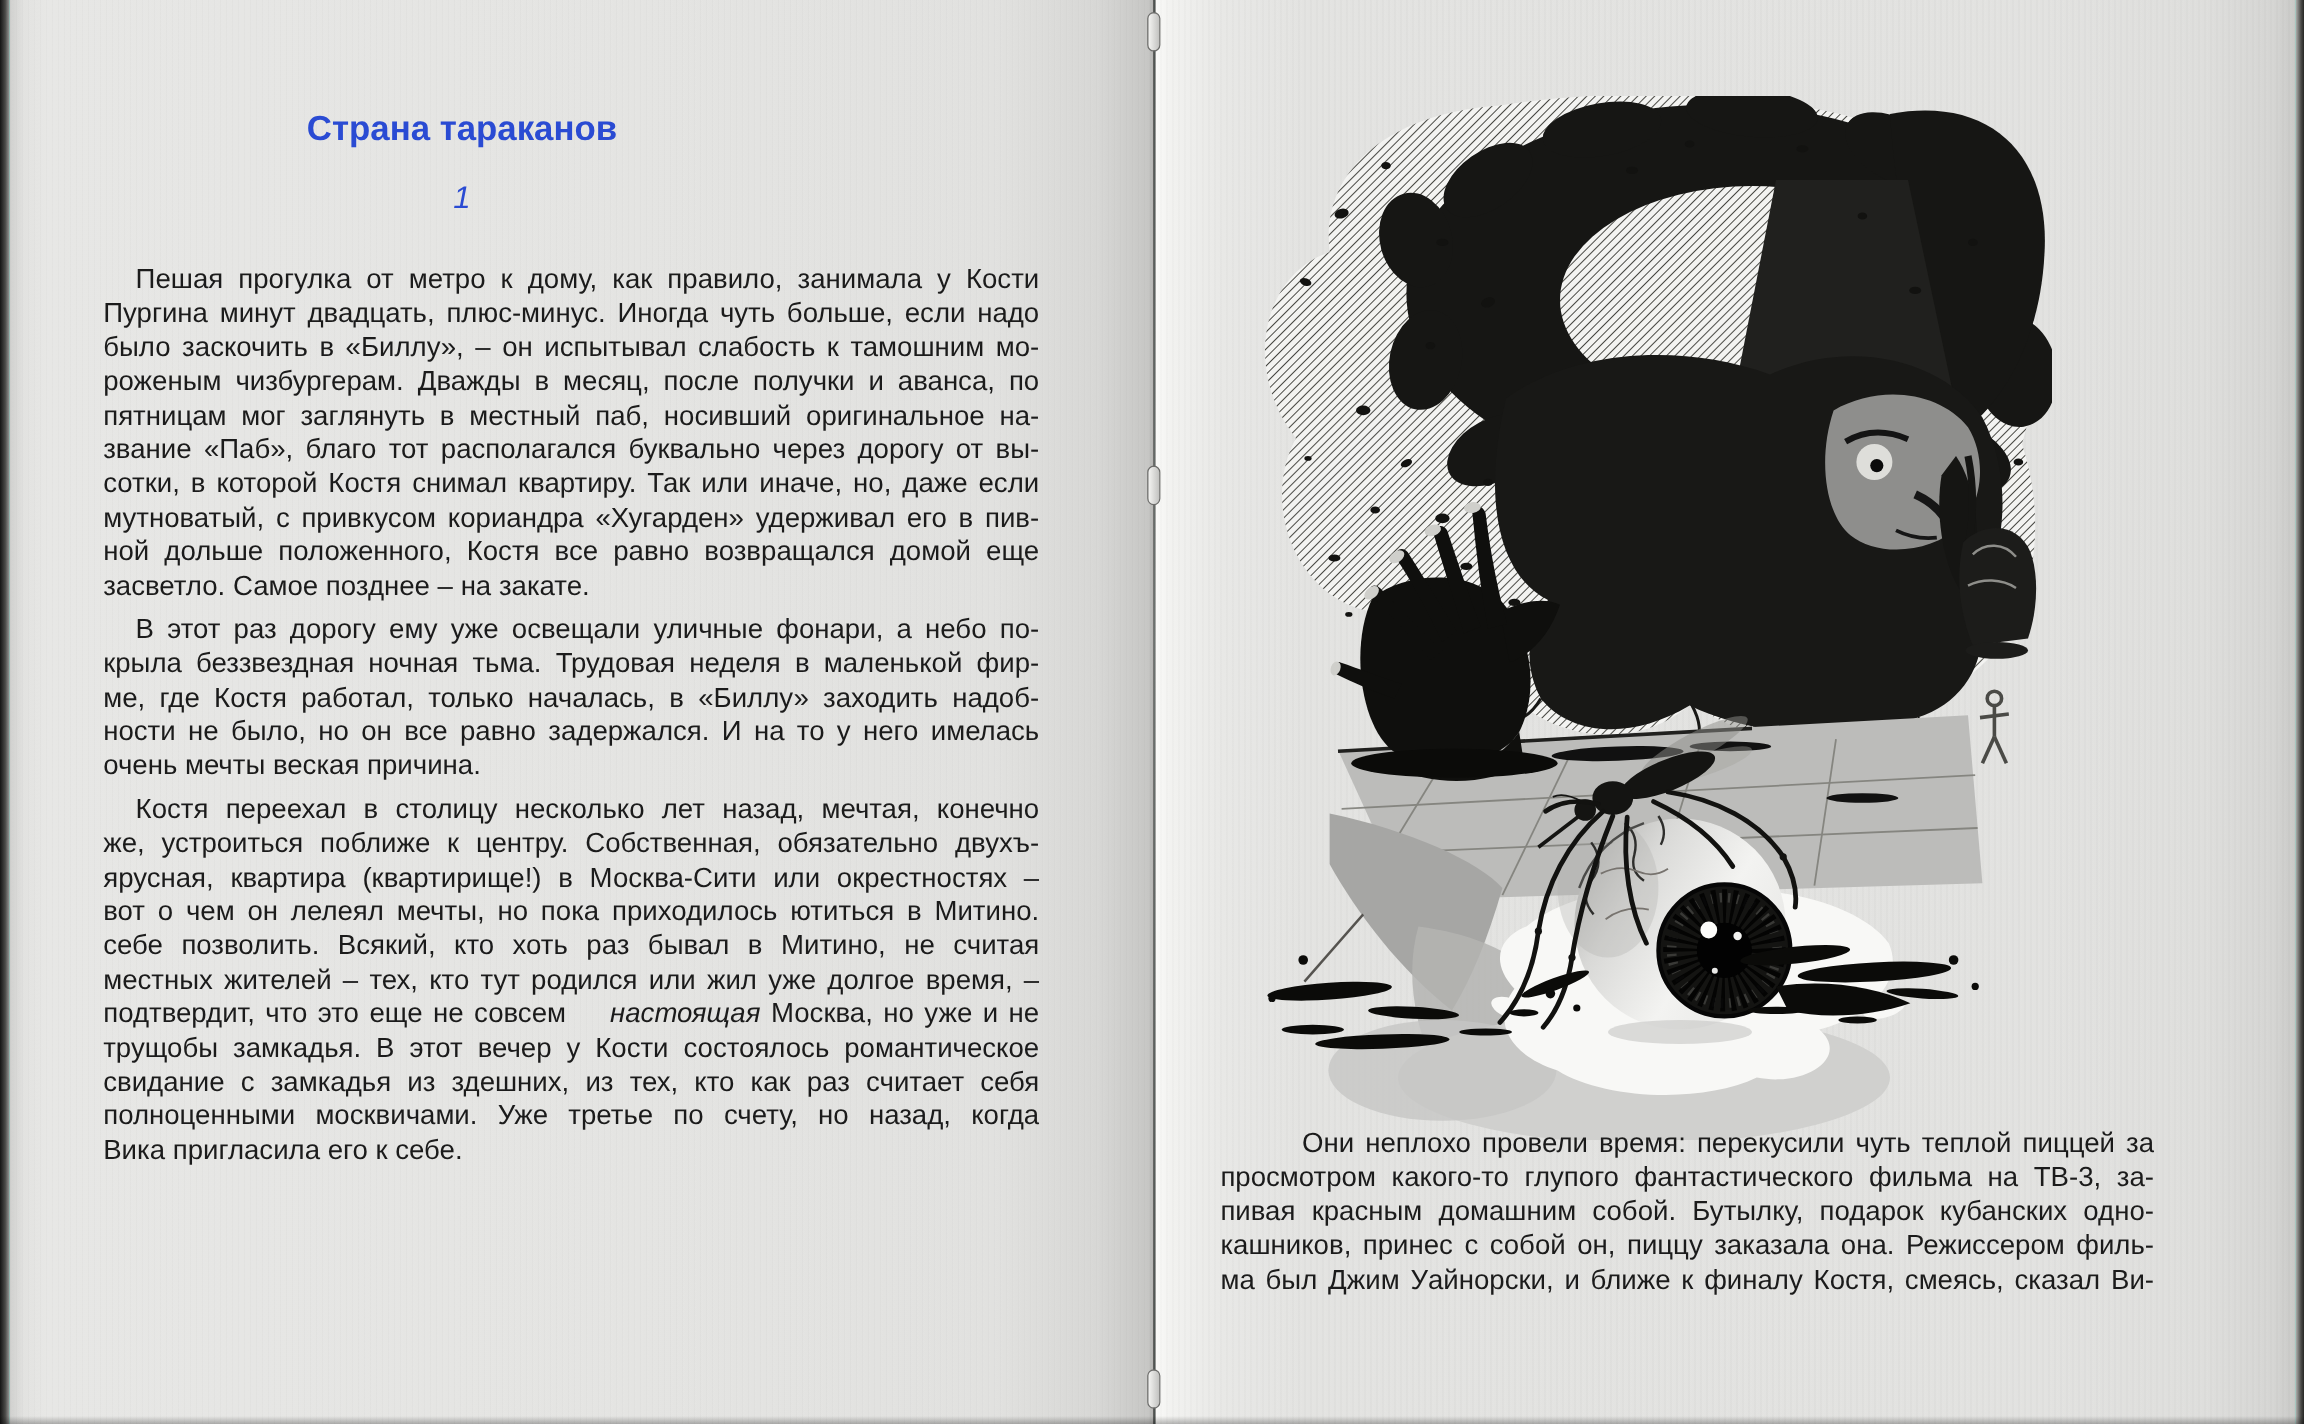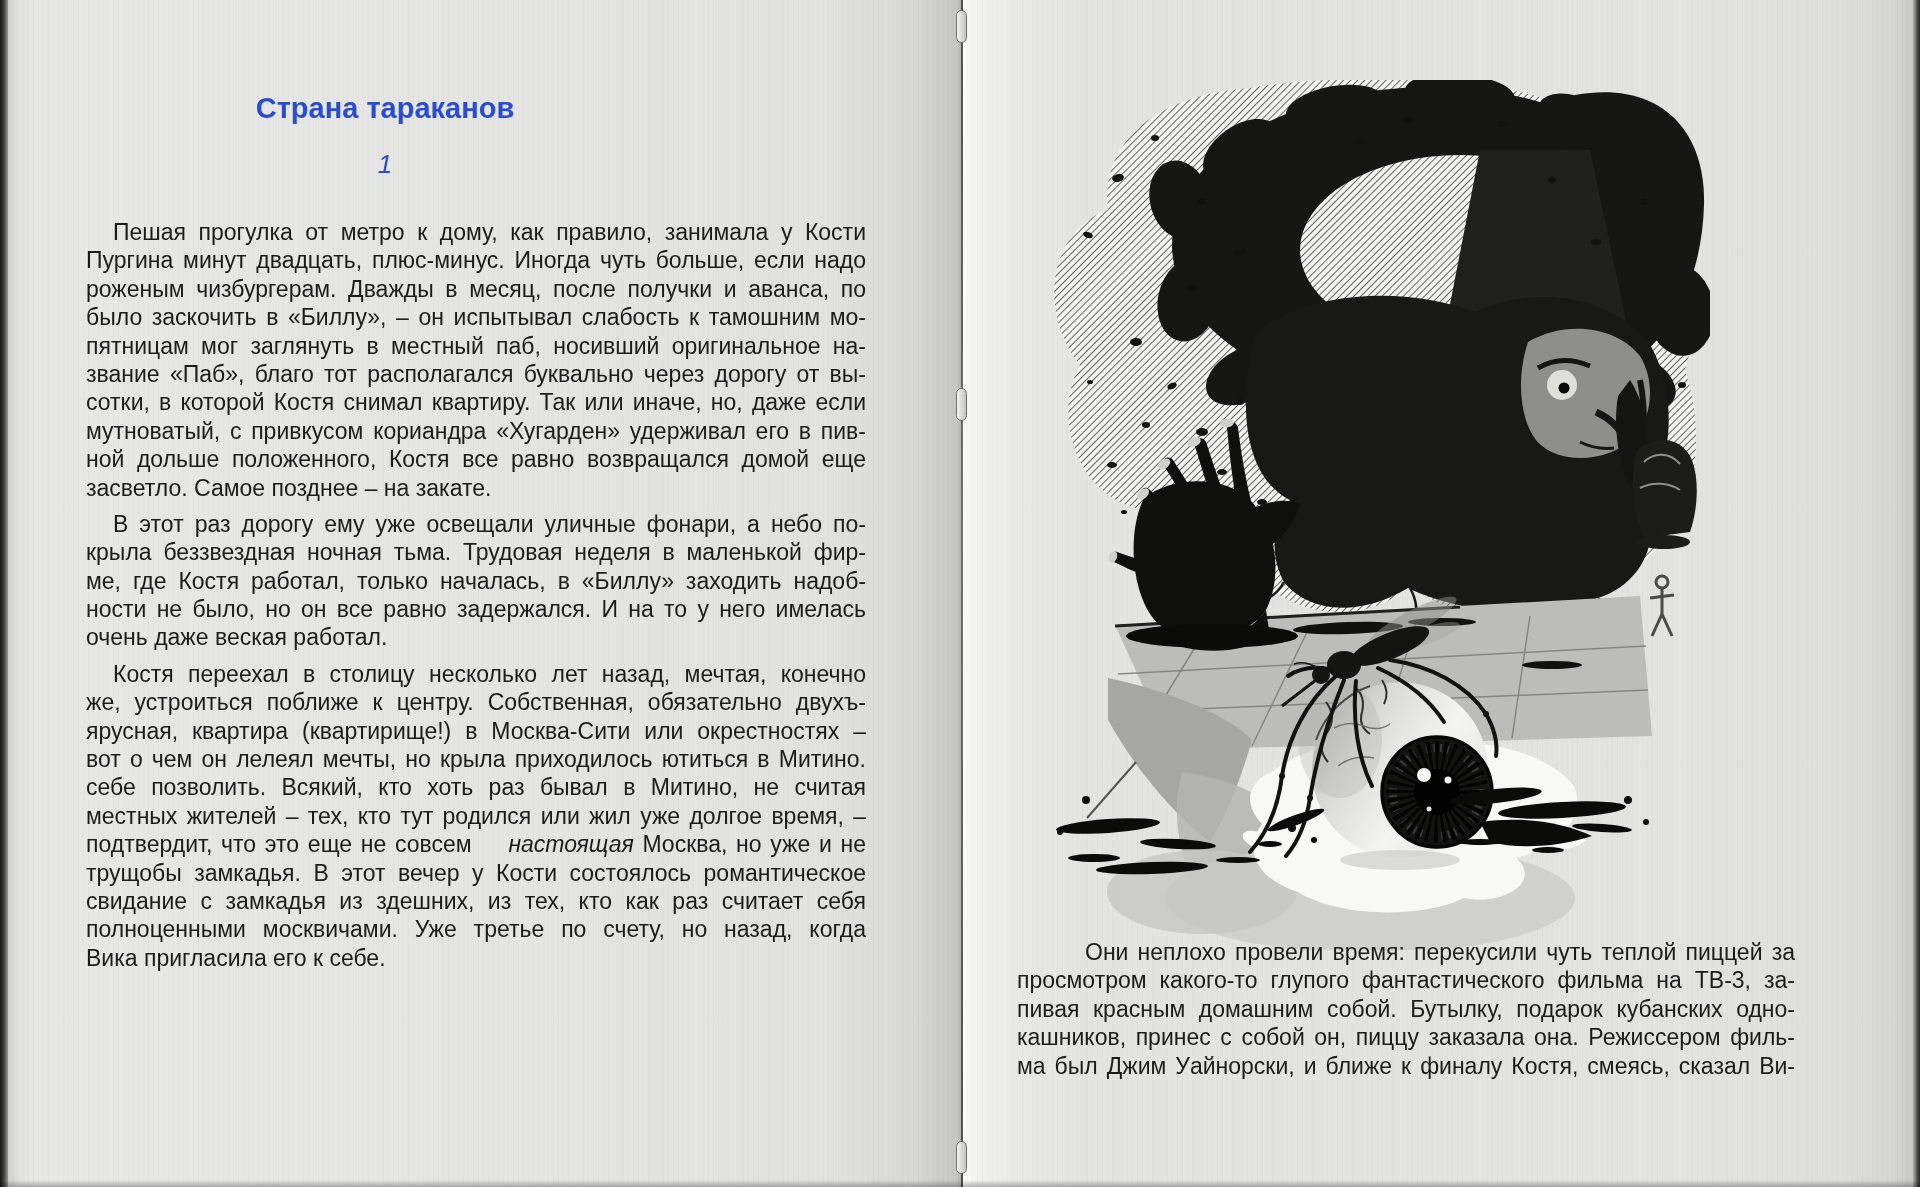--- a/index.html
+++ b/index.html
@@ -60,41 +60,41 @@
 
   <div class="title-wrap">
     <h1 class="book-title" style="color:#2a4bd3">Страна тараканов</h1>
     <div class="chapter-num" style="color:#2a4bd3">1</div>
   </div>
 
   <div class="text-col col-left">
     <div class="para">
         <div class="tline"><span>Пешая прогулка от метро к дому, как правило, занимала у Кости</span></div>
         <div class="tline"><span>Пургина минут двадцать, плюс-минус. Иногда чуть больше, если надо</span></div>
+        <div class="tline"><span>было заскочить в «Биллу», – он испытывал слабость к тамошним мо-</span></div>
         <div class="tline"><span>роженым чизбургерам. Дважды в месяц, после получки и аванса, по</span></div>
-        <div class="tline"><span>было заскочить в «Биллу», – он испытывал слабость к тамошним мо-</span></div>
         <div class="tline"><span>пятницам мог заглянуть в местный паб, носивший оригинальное на-</span></div>
         <div class="tline"><span>звание «Паб», благо тот располагался буквально через дорогу от вы-</span></div>
         <div class="tline"><span>сотки, в которой Костя снимал квартиру. Так или иначе, но, даже если</span></div>
         <div class="tline"><span>мутноватый, с привкусом кориандра «Хугарден» удерживал его в пив-</span></div>
         <div class="tline"><span>ной дольше положенного, Костя все равно возвращался домой еще</span></div>
         <div class="tline last"><span>засветло. Самое позднее – на закате.</span></div>
       </div>
     <div class="para">
         <div class="tline"><span>В этот раз дорогу ему уже освещали уличные фонари, а небо по-</span></div>
         <div class="tline"><span>крыла беззвездная ночная тьма. Трудовая неделя в маленькой фир-</span></div>
         <div class="tline"><span>ме, где Костя работал, только началась, в «Биллу» заходить надоб-</span></div>
         <div class="tline"><span>ности не было, но он все равно задержался. И на то у него имелась</span></div>
-        <div class="tline last"><span>очень даже веская работал.</span></div>
+        <div class="tline last"><span>очень мечты веская причина.</span></div>
       </div>
     <div class="para">
         <div class="tline"><span>Костя переехал в столицу несколько лет назад, мечтая, конечно</span></div>
         <div class="tline"><span>же, устроиться поближе к центру. Собственная, обязательно двухъ-</span></div>
         <div class="tline"><span>ярусная, квартира (квартирище!) в Москва-Сити или окрестностях –</span></div>
-        <div class="tline"><span>вот о чем он лелеял мечты, но крыла приходилось ютиться в Митино.</span></div>
+        <div class="tline"><span>вот о чем он лелеял мечты, но пока приходилось ютиться в Митино.</span></div>
         <div class="tline"><span>себе позволить. Всякий, кто хоть раз бывал в Митино, не считая</span></div>
         <div class="tline"><span>местных жителей – тех, кто тут родился или жил уже долгое время, –</span></div>
         <div class="tline"><span>подтвердит, что это еще не совсем </span><span class="it">настоящая</span><span> Москва, но уже и не</span></div>
         <div class="tline"><span>трущобы замкадья. В этот вечер у Кости состоялось романтическое</span></div>
         <div class="tline"><span>свидание с замкадья из здешних, из тех, кто как раз считает себя</span></div>
         <div class="tline"><span>полноценными москвичами. Уже третье по счету, но назад, когда</span></div>
         <div class="tline last"><span>Вика пригласила его к себе.</span></div>
       </div>
   </div>
 

